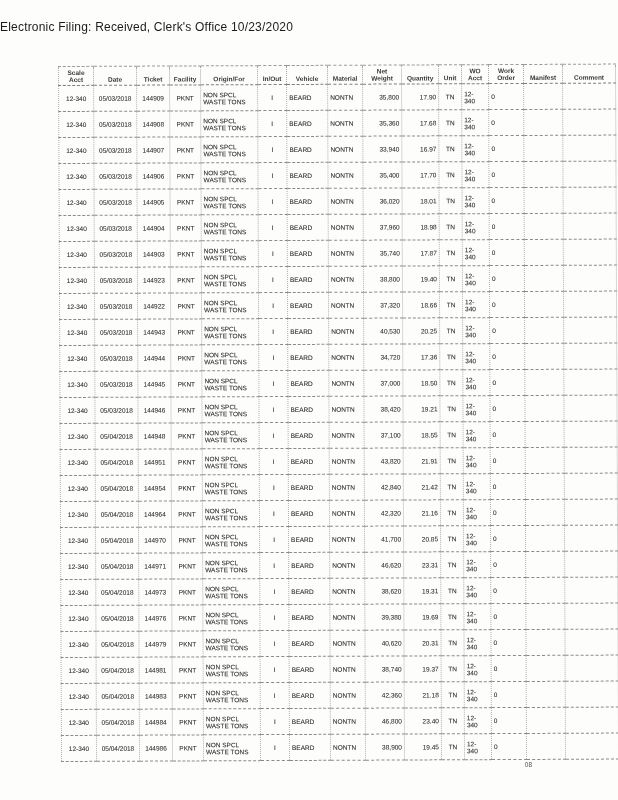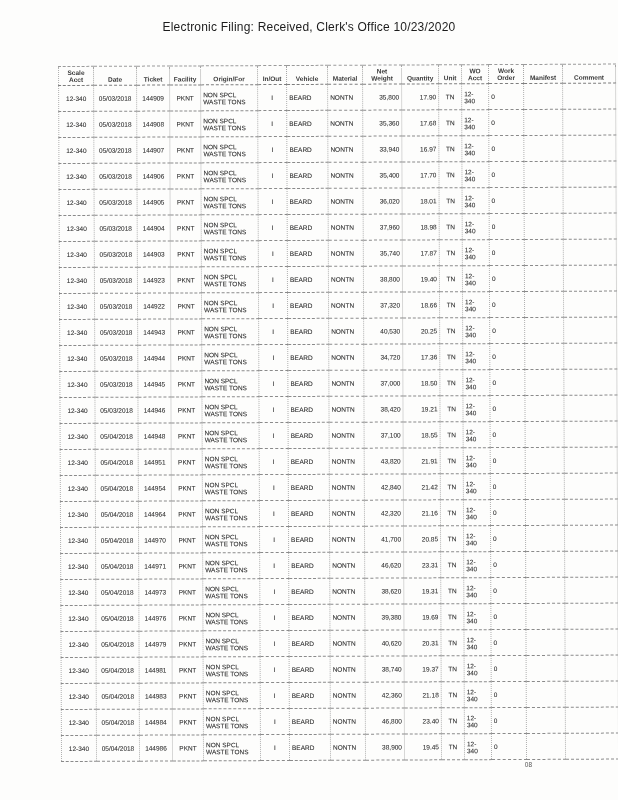--- a/index.html
+++ b/index.html
@@ -13,21 +13,21 @@
     width: 618px;
     height: 800px;
     background: #fdfdfc;
     overflow: hidden;
   }
   .doc-title {
     position: absolute;
     top: 20px;
     left: 0;
     width: 100%;
-    text-align: center;
+    text-align: left;
     font-size: 12px;
     color: #1c1c1c;
     letter-spacing: 0.2px;
   }
   table.filing {
     position: absolute;
     top: 66px;
     left: 58px;
     border-collapse: collapse;
     transform: rotate(-0.25deg);

